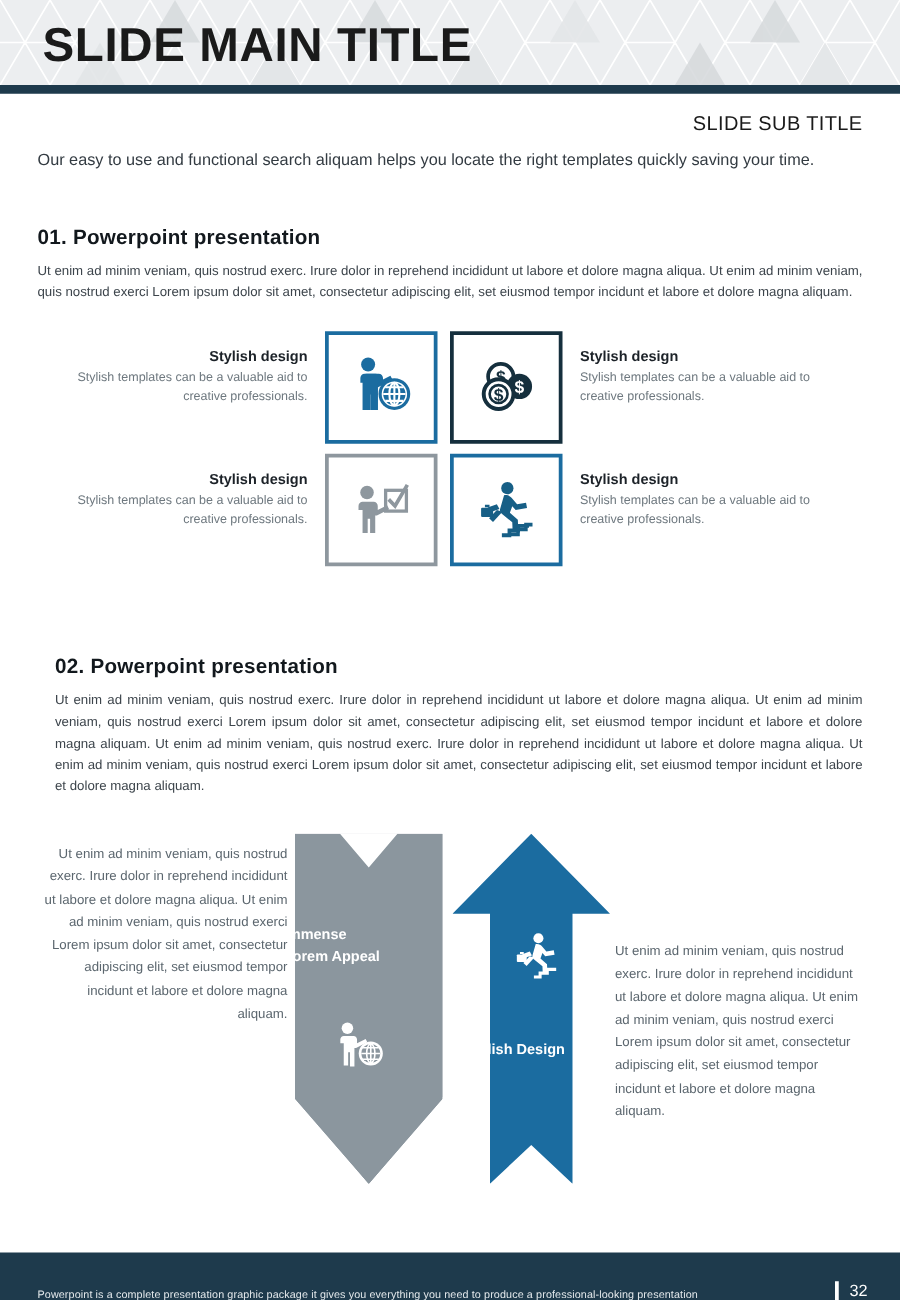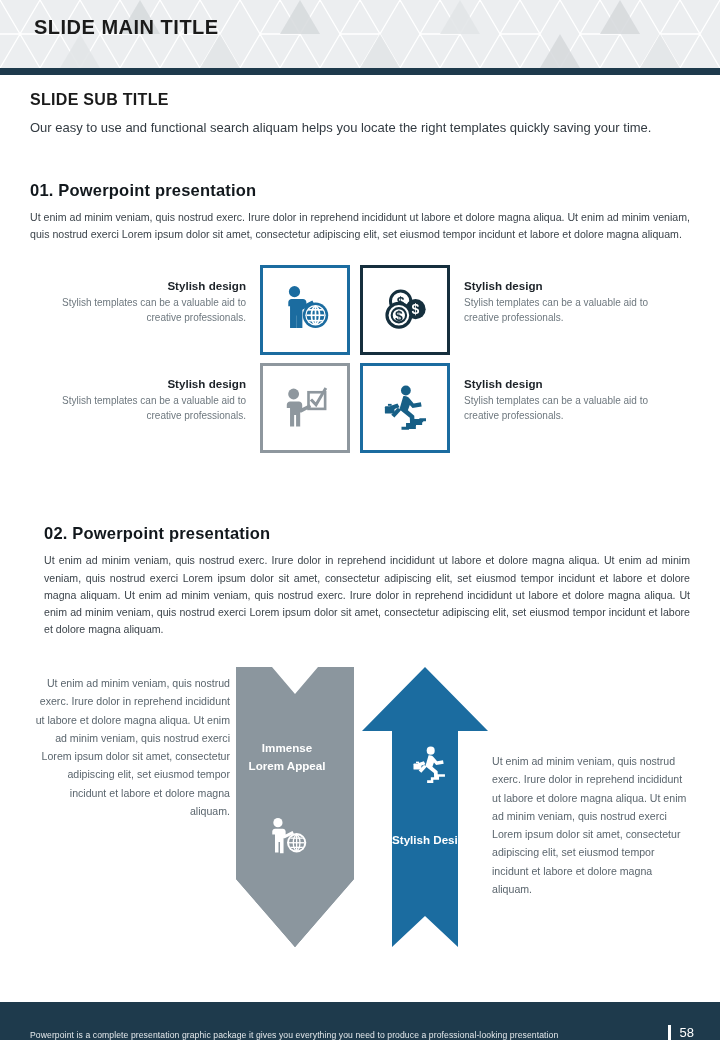--- a/index.html
+++ b/index.html
@@ -24,43 +24,44 @@
   .header-pattern {
     position: absolute;
     inset: 0;
     width: 720px;
     height: 68px;
   }
   .header-title {
     position: absolute;
     left: 34px;
     top: 16px;
-    font-size: 20px;
+    font-size: 38px;
     font-weight: bold;
     letter-spacing: 0.5px;
     color: #1a1a1a;
     font-family: "Liberation Sans", sans-serif;
     z-index: 3;
     white-space: nowrap;
   }
   .header-rule {
     width: 720px;
     height: 7px;
     background: #1e3a4c;
   }
 
   
   .subtitle-block {
     padding: 16px 30px 0 30px;
   }
   .slide-sub-title {
     font-size: 16px;
-    font-weight: bold;
+    font-weight: normal;
     color: #1a1a1a;
     letter-spacing: 0.3px;
+    text-align: right;
   }
   .subtitle-desc {
     margin-top: 9px;
     font-size: 13px;
     line-height: 1.55;
     color: #333b42;
     max-width: 645px;
   }
 
   
@@ -172,21 +173,21 @@
   .arrow-up-svg {
     position: absolute;
     left: 362px;
     top: 3px;
   }
   .arrow-label {
     position: absolute;
     font-size: 11.6px;
     font-weight: bold;
     color: #ffffff;
-    text-align: center;
+    text-align: left;
     line-height: 1.55;
     width: 120px;
   }
   #gray-arrow-label { left: 227px; top: 75px; }
   #blue-arrow-label { left: 372px; top: 167px; }
   .arrow-icon {
     position: absolute;
   }
   #gray-arrow-icon { left: 265px; top: 150px; }
   #blue-arrow-icon { left: 407px; top: 78px; }
@@ -426,15 +427,15 @@
 
   <div class="arrow-label" id="blue-arrow-label">Stylish Design</div>
 
   <div class="arrow-text-right">Ut enim ad minim veniam, quis nostrud exerc. Irure dolor in reprehend incididunt ut labore et dolore magna aliqua. Ut enim ad minim veniam, quis nostrud exerci  Lorem ipsum dolor sit amet, consectetur adipiscing elit, set eiusmod tempor incidunt et labore et dolore magna aliquam.</div>
 </div>
 
 <div class="footer">
   <div class="footer-text">Powerpoint is a complete presentation graphic package it gives you everything you need to produce a professional-looking presentation</div>
   <div class="footer-right">
     <div class="footer-tick"></div>
-    <div class="footer-page">58</div>
+    <div class="footer-page">32</div>
   </div>
 </div>
 
 </body></html>

